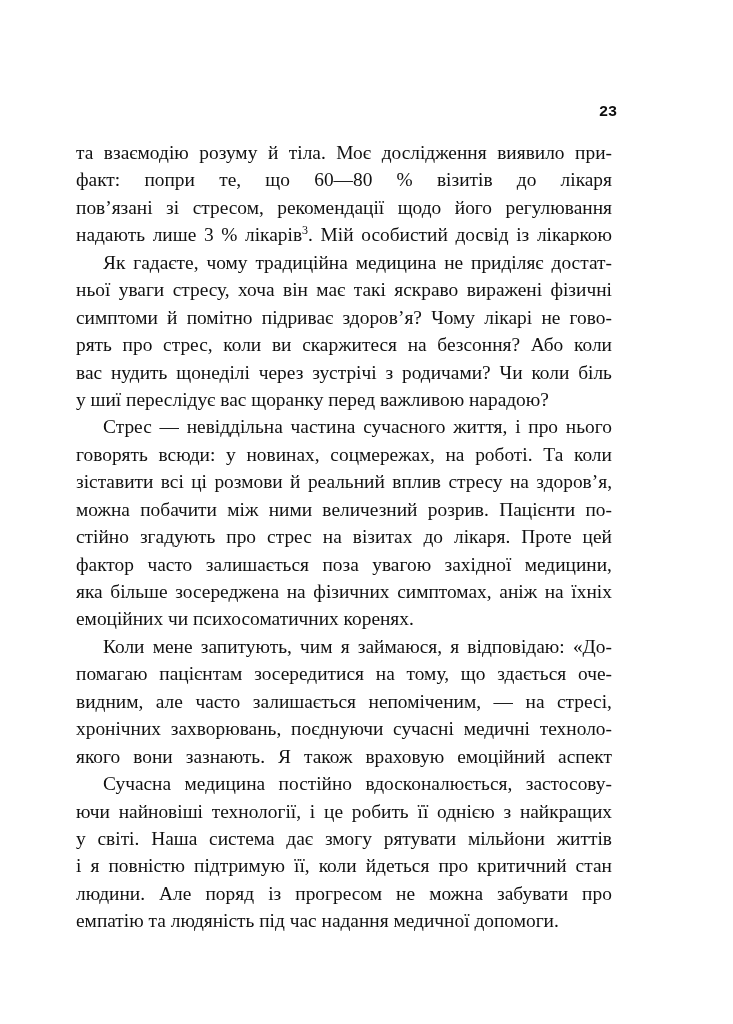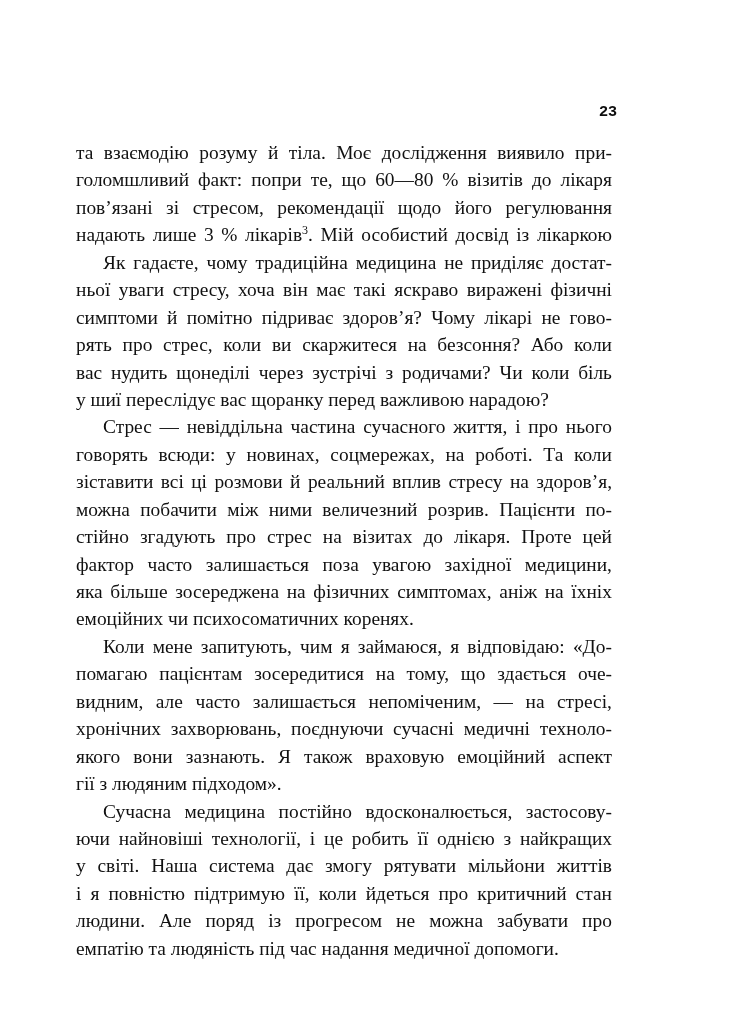--- a/index.html
+++ b/index.html
@@ -102,21 +102,20 @@
           <span>взаємодію</span>
           <span>розуму</span>
           <span>й</span>
           <span>тіла.</span>
           <span>Моє</span>
           <span>дослідження</span>
           <span>виявило</span>
           <span>при-</span>
         </span>
       <span class="line just">
-          <span>голомшливий</span>
           <span>факт:</span>
           <span>попри</span>
           <span>те,</span>
           <span>що</span>
           <span>60—80</span>
           <span>%</span>
           <span>візитів</span>
           <span>до</span>
           <span>лікаря</span>
         </span>
@@ -316,21 +315,20 @@
       <span class="line just">
           <span>якого</span>
           <span>вони</span>
           <span>зазнають.</span>
           <span>Я</span>
           <span>також</span>
           <span>враховую</span>
           <span>емоційний</span>
           <span>аспект</span>
         </span>
-      <span class="line last">гії з людяним підходом».</span>
     </p>
 
     <p class="para">
       <span class="line just indent">
           <span>Сучасна</span>
           <span>медицина</span>
           <span>постійно</span>
           <span>вдосконалюється,</span>
           <span>застосову-</span>
         </span>

